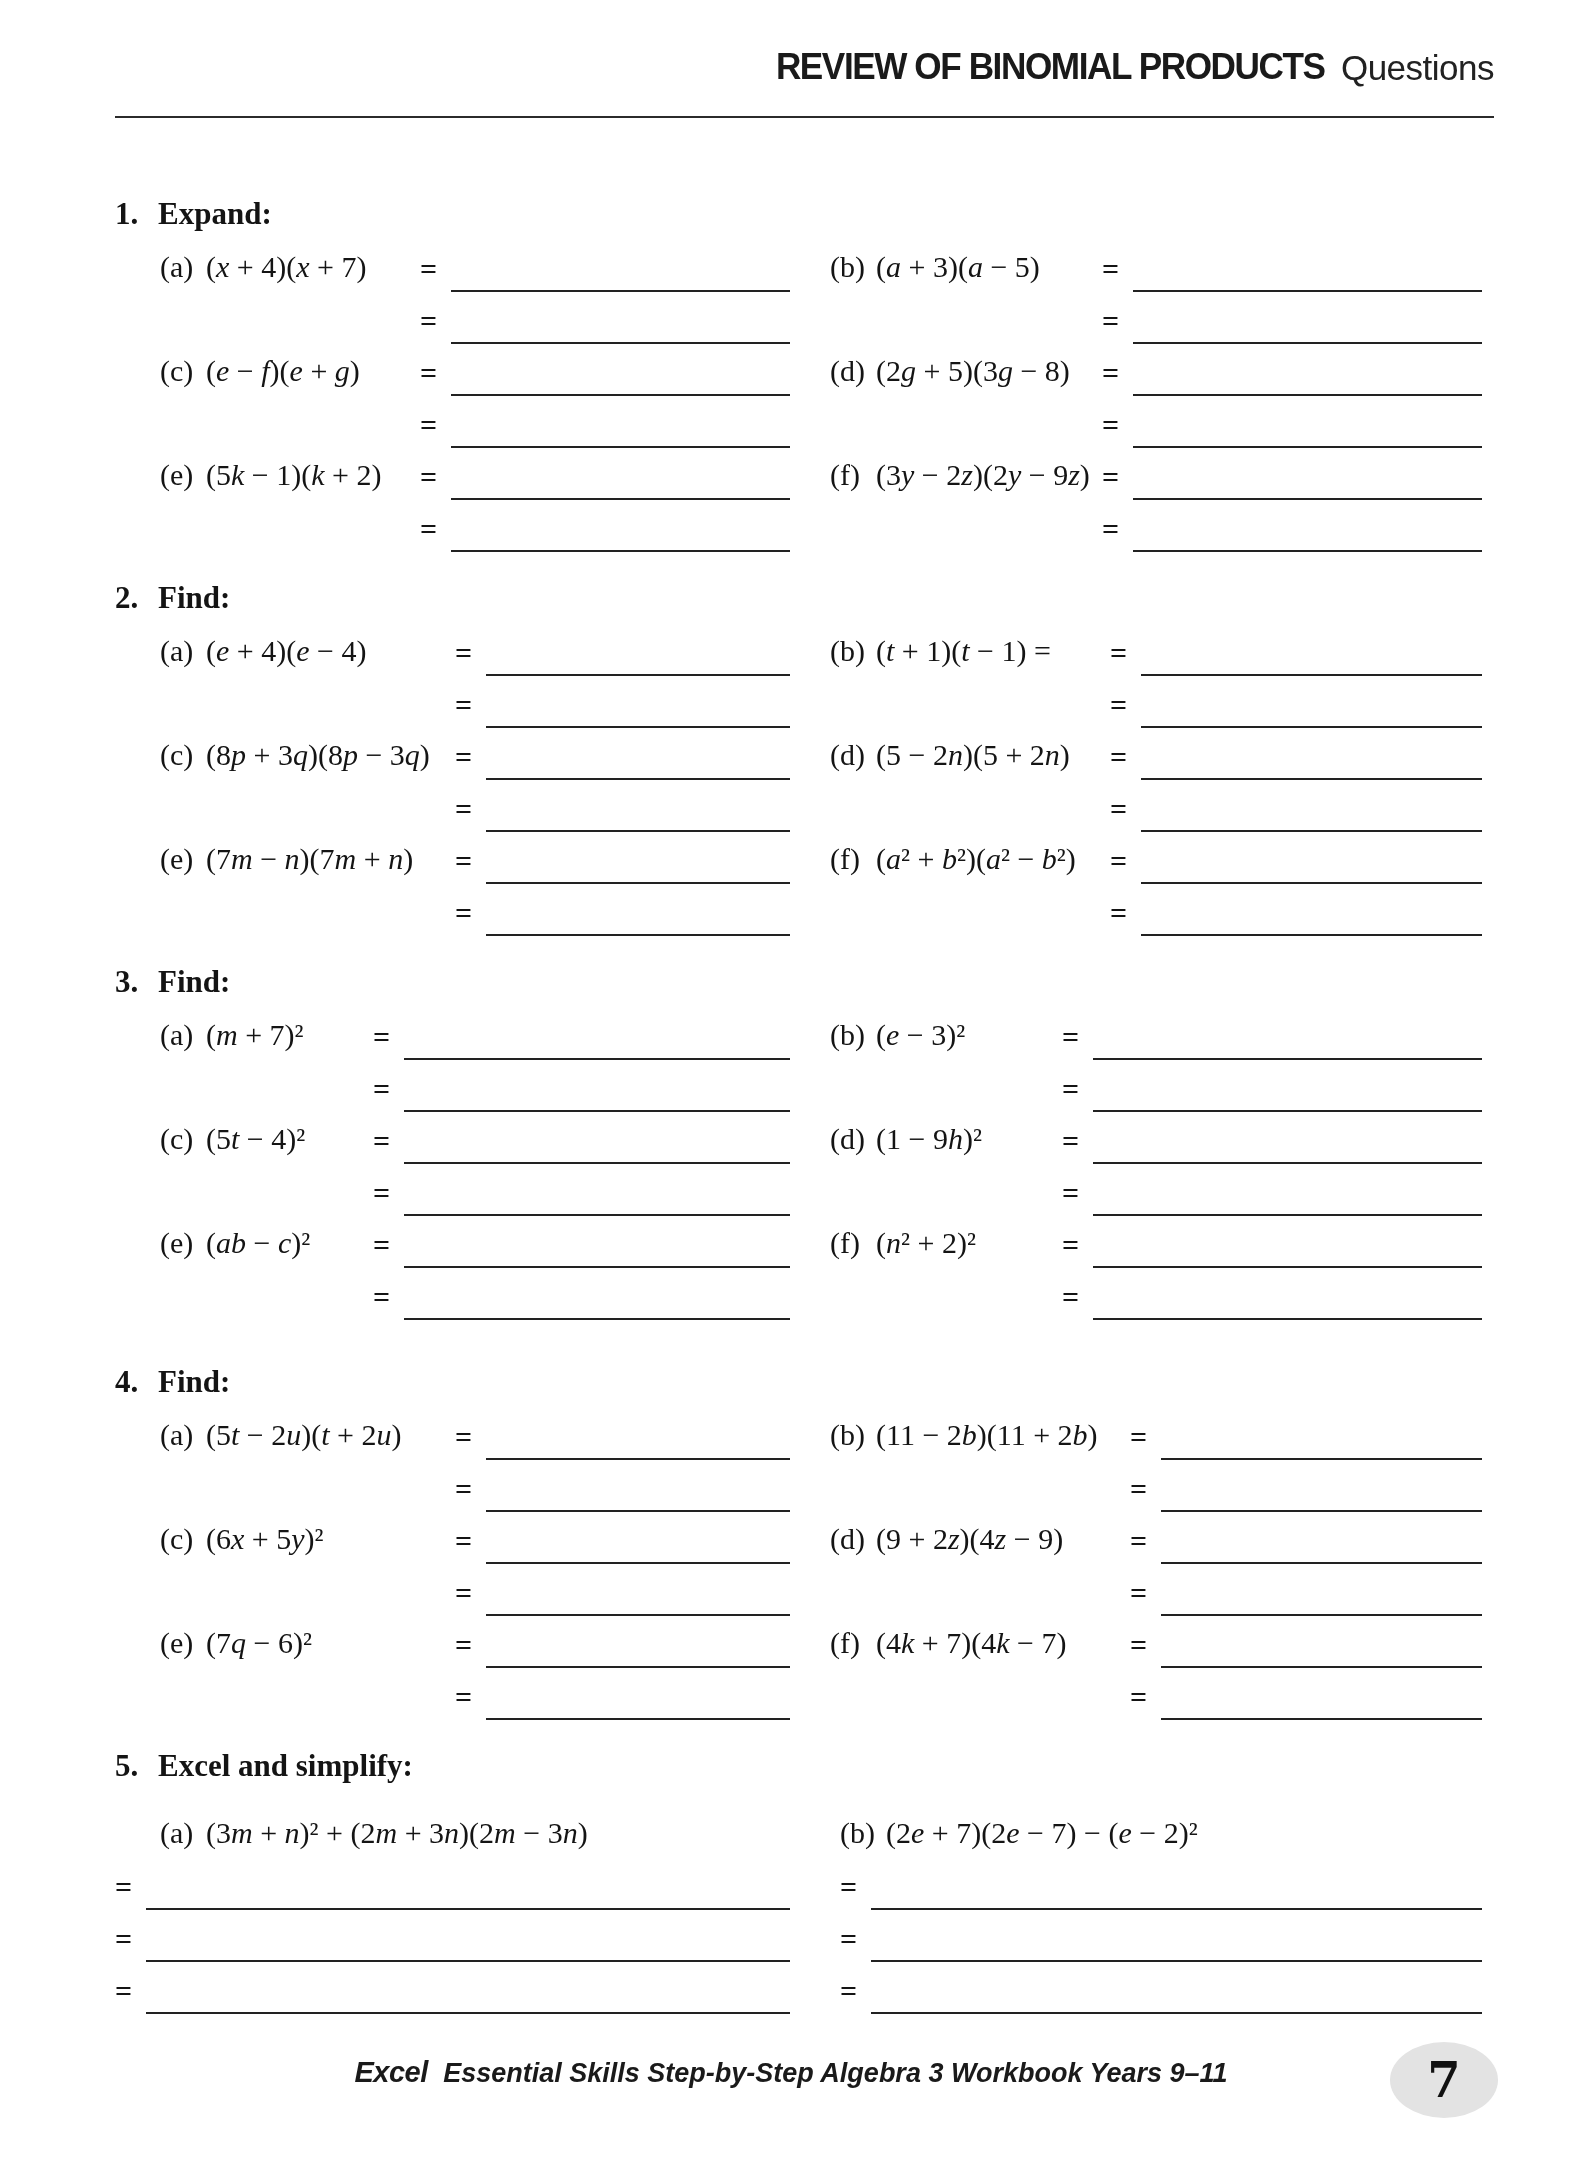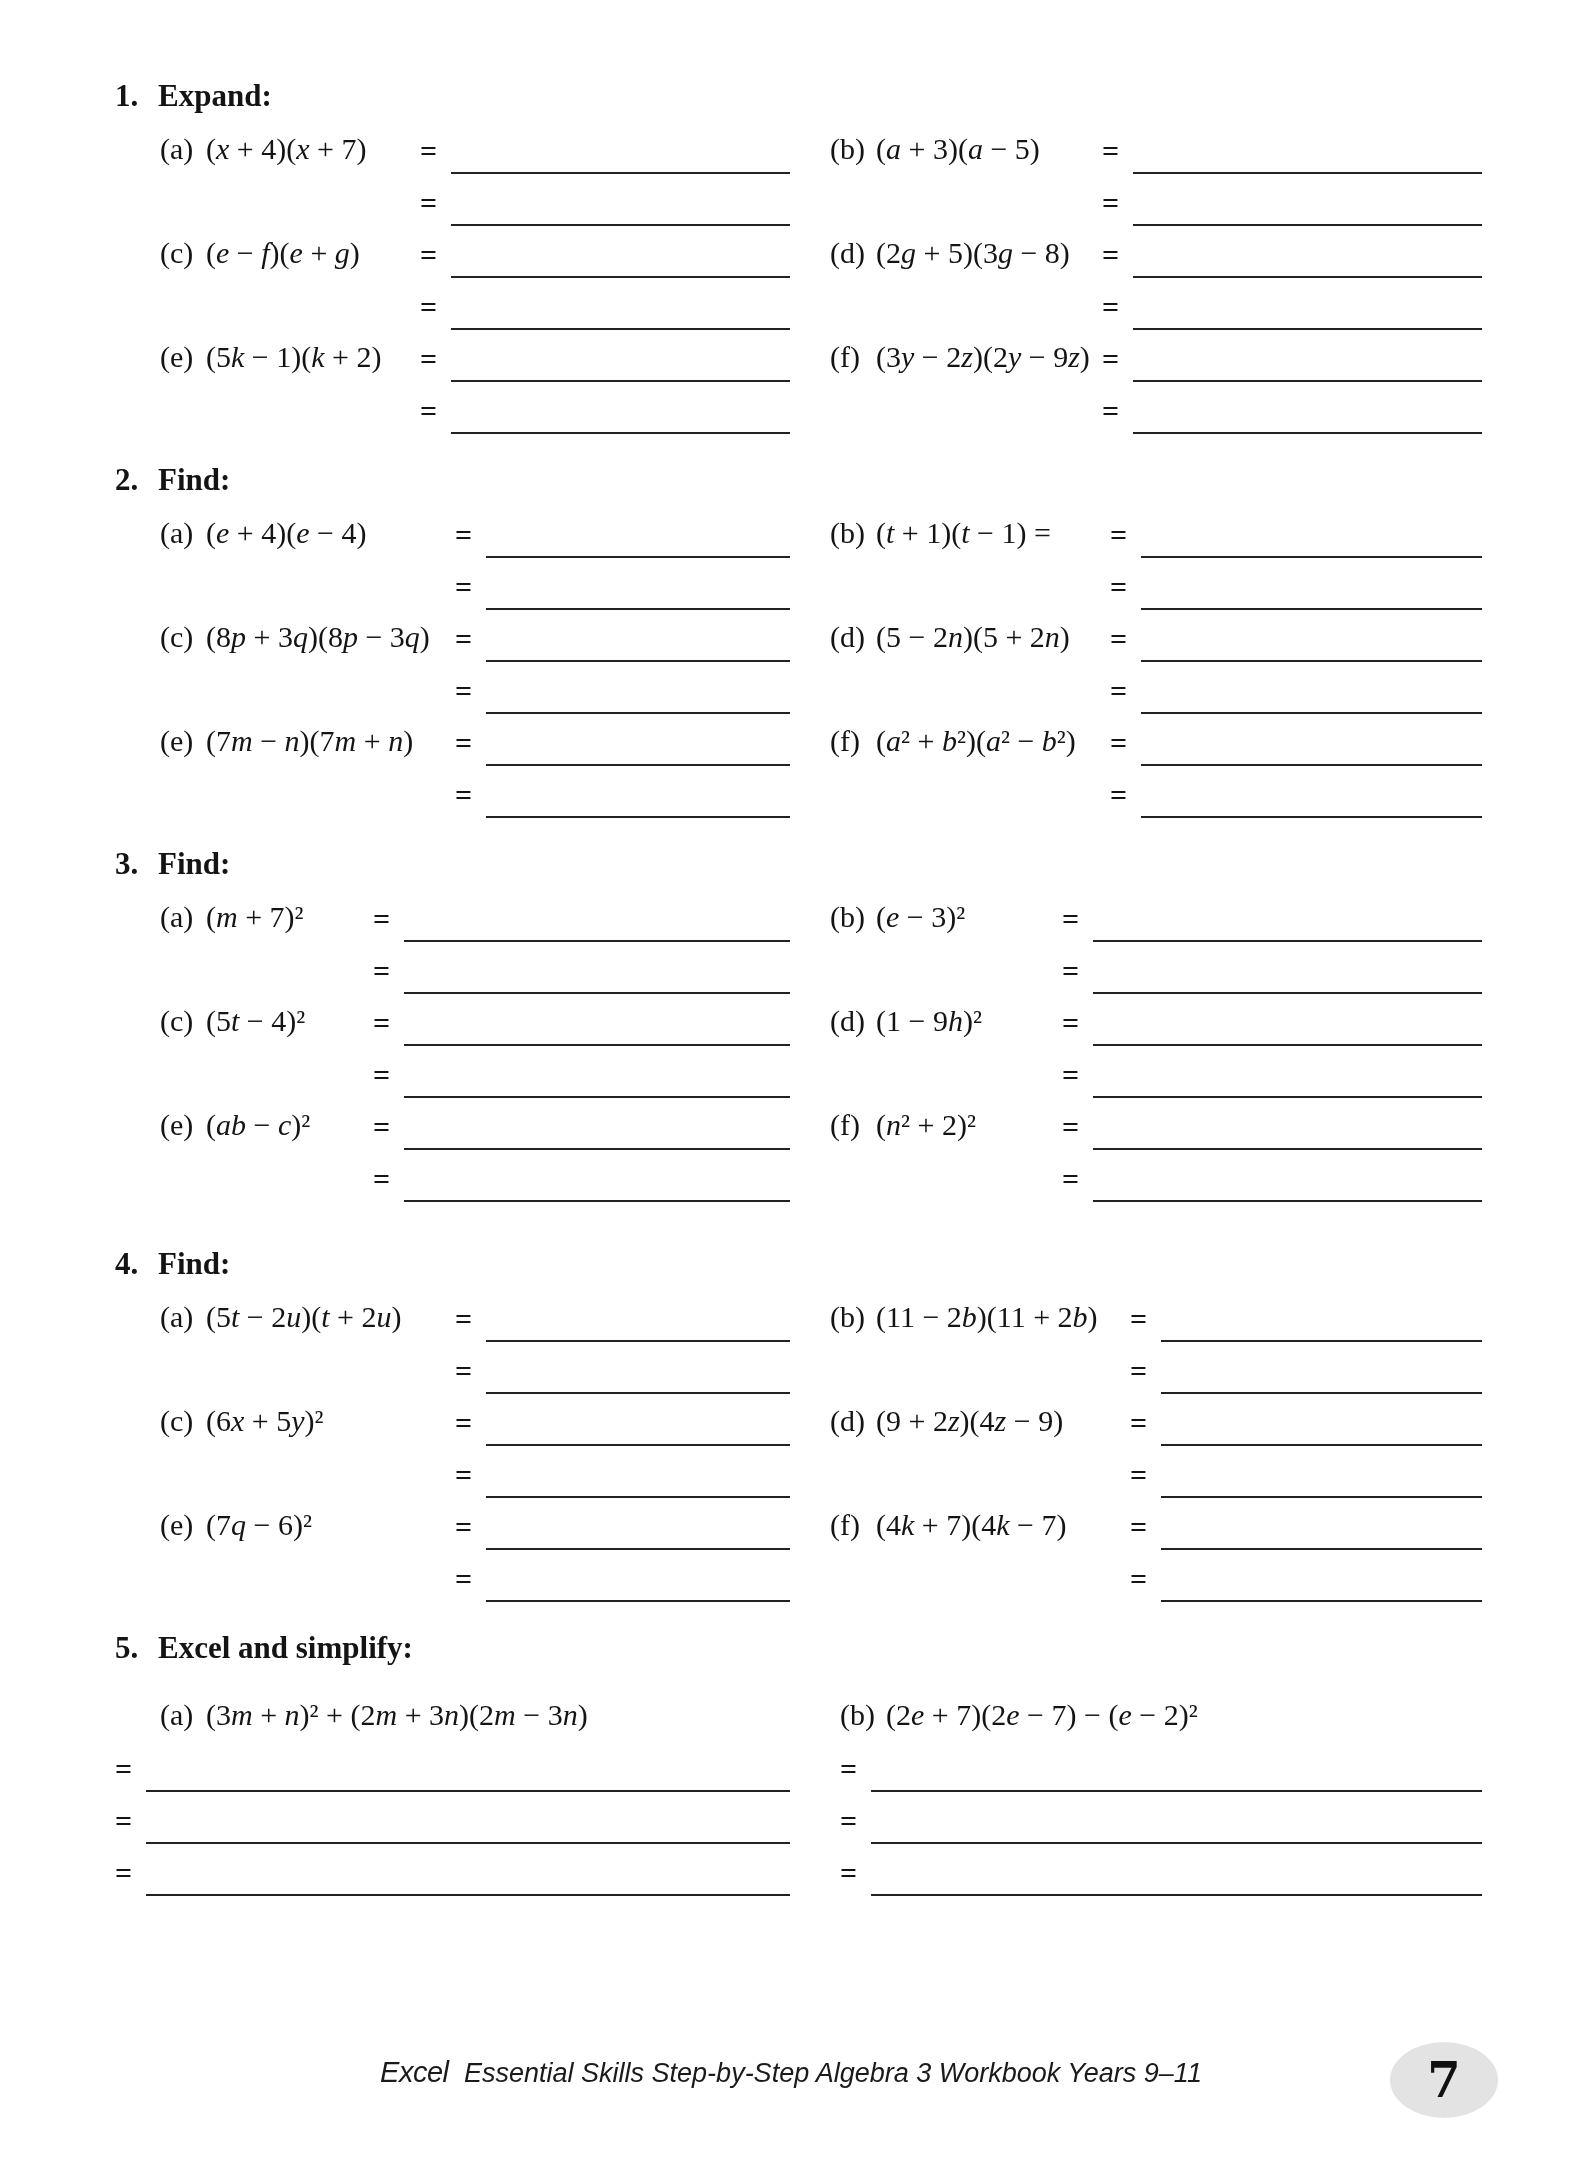--- a/index.html
+++ b/index.html
@@ -60,35 +60,39 @@
   .q5col.left{width:675px;margin-right:50px;}
   .q5col.right{width:642px;}
   .q5col .expr-row{height:66px;display:flex;align-items:flex-end;font-size:30px;white-space:nowrap;}
   .q5col.left .expr-row{padding-left:45px;}
   .q5col.right .expr-row{padding-left:0;}
   
   .footer-line{
     position:absolute;left:0;top:2056px;width:100%;
     text-align:center;
     font-family:"Liberation Sans", sans-serif;
-    font-style:italic;font-weight:400;font-size:27px;color:#1a1a1a;
+    font-style:italic;font-weight:700;font-size:27px;color:#1a1a1a;
   }
   .brand{font-size:29px;letter-spacing:-0.5px;margin-right:8px;}
   .page-circle{
     position:absolute;left:1390px;top:2042px;width:108px;height:76px;
     border-radius:50%;
     display:flex;align-items:center;justify-content:center;
     font-family:"DejaVu Serif", serif;font-weight:700;font-size:48px;color:#111;
   }
 </style>
 </head>
 <body>
 
 <div class="page">
 
+  <header class="page-header">
+    <span class="title-main">REVIEW OF BINOMIAL PRODUCTS</span>
+    <span class="title-sub">Questions</span>
+  </header>
 
   <main class="content">
       <section class="question q1">
         <div class="q-head">
           <span class="q-num">1.</span>
           <span class="q-prompt">Expand:</span>
         </div>
         <div class="q-body">
           <div class="col left">
             <div class="item">

